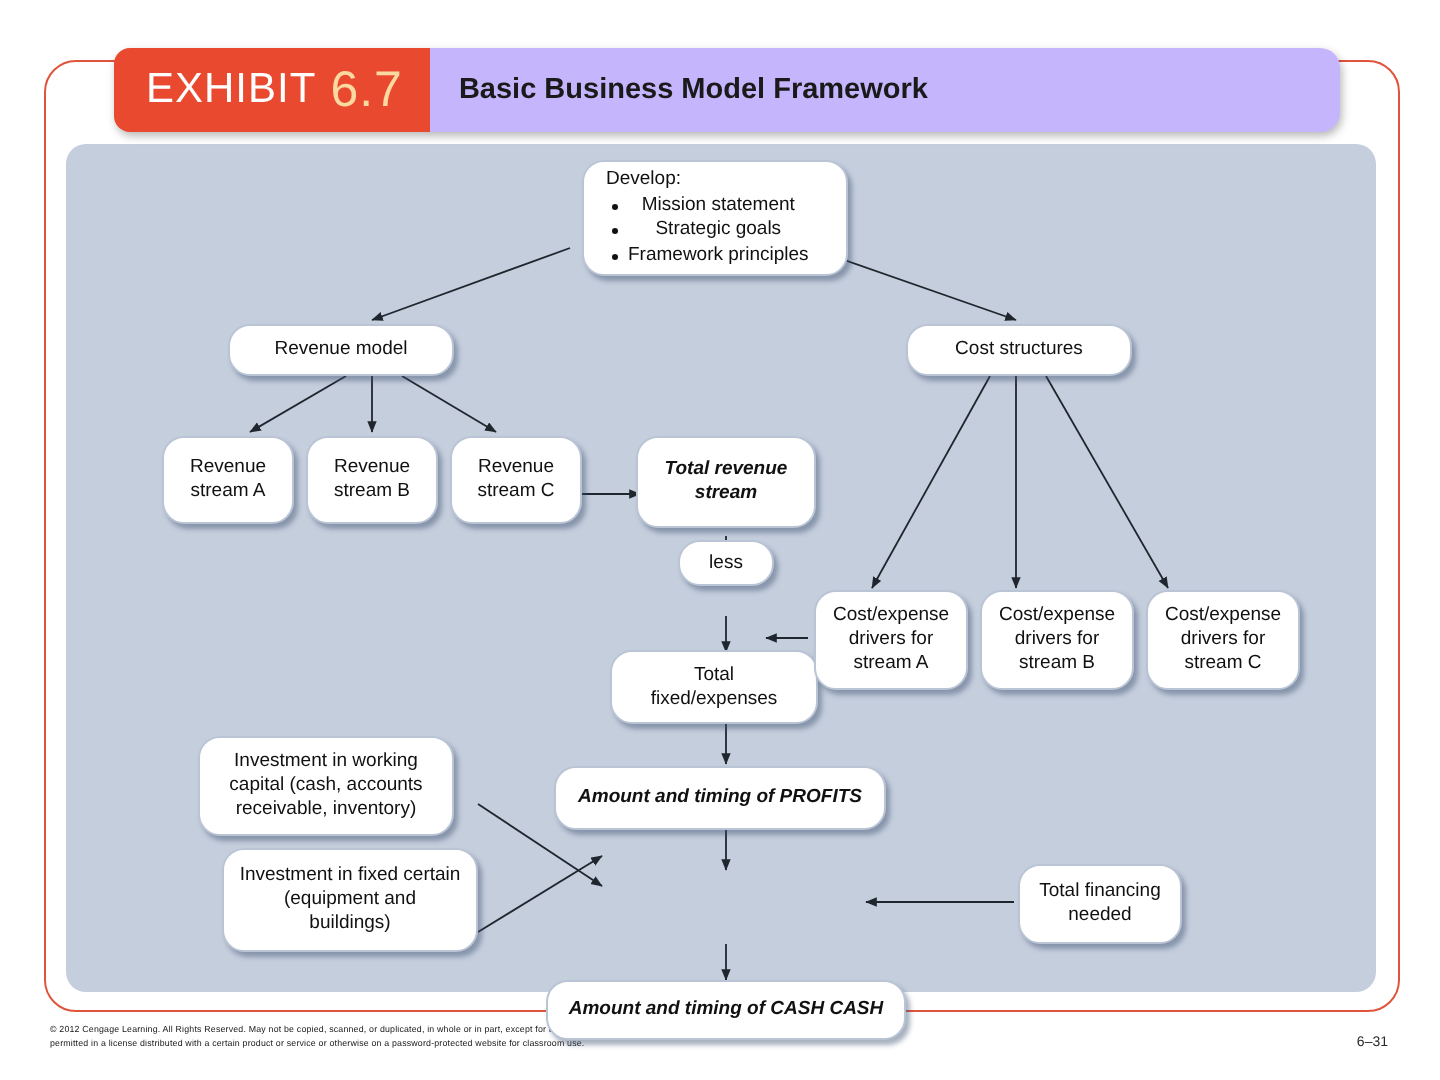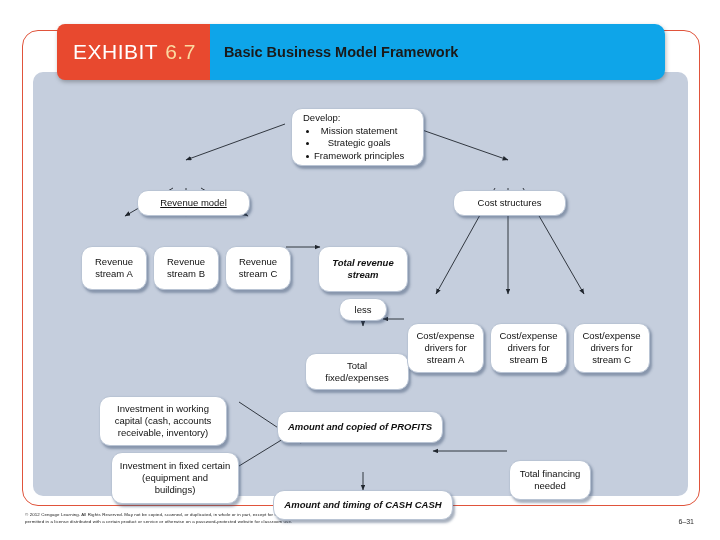--- a/index.html
+++ b/index.html
@@ -20,41 +20,41 @@
     border:1.5px solid #e0543b;
     border-radius:16px;
     box-sizing:border-box;
     background:transparent;
   }
 
   
   .banner{
     position:absolute;
     left:57px;top:24px;
-    height:56px;
+    height:42px;
     display:flex;
     align-items:stretch;
     z-index:5;
     filter:drop-shadow(1px 2px 2px rgba(0,0,0,.28));
   }
   .banner-red{
     background:#e8492f;
     border-radius:8px 0 0 8px;
     display:flex;align-items:center;
     padding:0 14px 0 16px;
     white-space:nowrap;
   }
   .banner-red .ex{
     color:#ffffff;font-size:21px;letter-spacing:.5px;font-weight:400;
   }
   .banner-red .num{
-    color:#fbd9a0;font-size:21px;letter-spacing:.5px;font-weight:400;margin-left:7px;
+    color:#fbd9a0;font-size:25px;letter-spacing:.5px;font-weight:400;margin-left:7px;
   }
   .banner-yellow{
-    background:#0ea5e9;
+    background:#c4b5fd;
     border-radius:0 10px 10px 0;
     display:flex;align-items:center;
     padding:0 18px 0 14px;
     width:455px;
     box-sizing:border-box;
   }
   .banner-yellow .title{
     color:#1a1a1a;font-size:14.5px;font-weight:bold;white-space:nowrap;
   }
 
@@ -79,21 +79,20 @@
     display:flex;
     align-items:center;
     justify-content:center;
     text-align:center;
     color:#111111;
     font-size:9.5px;
     line-height:1.25;
     box-sizing:border-box;
     padding:3px 5px;
     z-index:3;
-    margin-top:28px;
   }
   .node .bi{font-style:italic;font-weight:bold;}
 
   
   .develop{
     flex-direction:column;align-items:flex-start;justify-content:center;
     padding:5px 8px 5px 11px;
   }
   .develop .hd{font-size:9.5px;margin-bottom:1px;}
   .develop ul{margin:0;padding:0 0 0 11px;list-style:none;}
@@ -183,21 +182,21 @@
 
       <div class="node develop" style="left:258px;top:8px;width:133px;height:58px;">
         <div class="hd">Develop:</div>
         <ul>
           <li>Mission statement</li>
           <li>Strategic goals</li>
           <li>Framework principles</li>
         </ul>
       </div>
 
-      <div class="node" style="left:104px;top:90px;width:113px;height:26px;text-decoration:underline;">
+      <div class="node" style="left:81px;top:90px;width:113px;height:26px;">
         <span>Revenue model</span>
       </div>
 
       <div class="node" style="left:420px;top:90px;width:113px;height:26px;">
         <span>Cost structures</span>
       </div>
 
       <div class="node" style="left:48px;top:146px;width:66px;height:44px;white-space:pre-line;">
         <span>Revenue
 stream A</span>
@@ -246,21 +245,21 @@
 capital (cash, accounts
 receivable, inventory)</span>
       </div>
       <div class="node" style="left:78px;top:352px;width:128px;height:52px;white-space:pre-line;">
         <span>Investment in fixed certain
 (equipment and
 buildings)</span>
       </div>
 
       <div class="node" style="left:244px;top:311px;width:166px;height:32px;">
-        <span class="bi">Amount and copied of PROFITS</span>
+        <span class="bi">Amount and timing of PROFITS</span>
       </div>
 
 
       <div class="node" style="left:476px;top:360px;width:82px;height:40px;white-space:pre-line;">
         <span>Total financing
 needed</span>
       </div>
 
       <div class="node" style="left:240px;top:388px;width:180px;height:30px;margin-top:30px;">
         <span class="bi">Amount and timing of CASH CASH</span>

